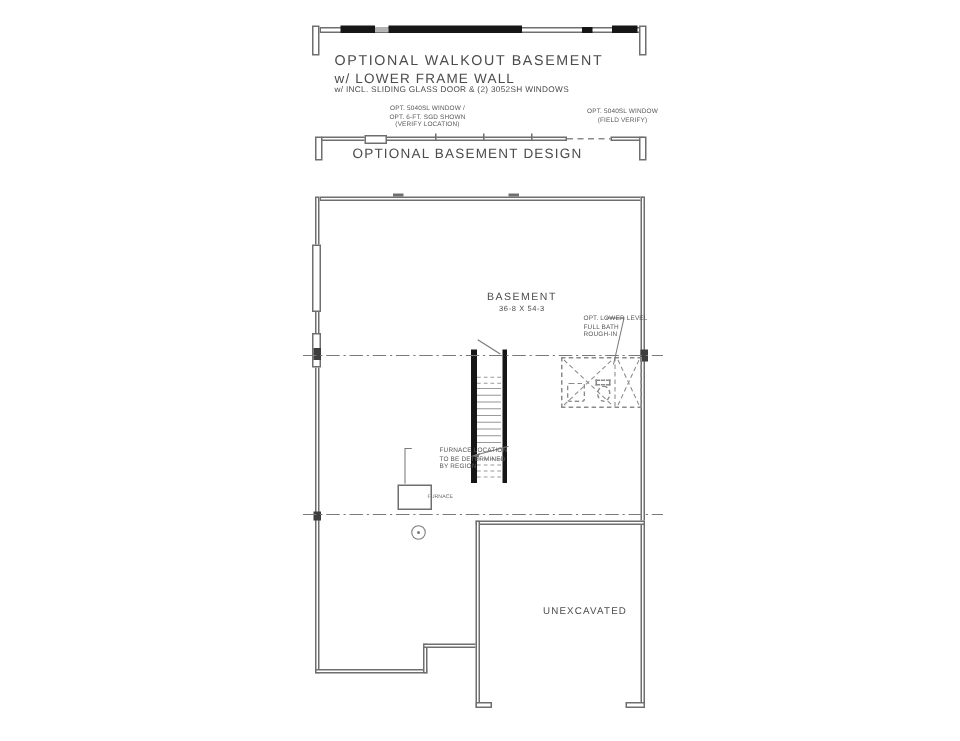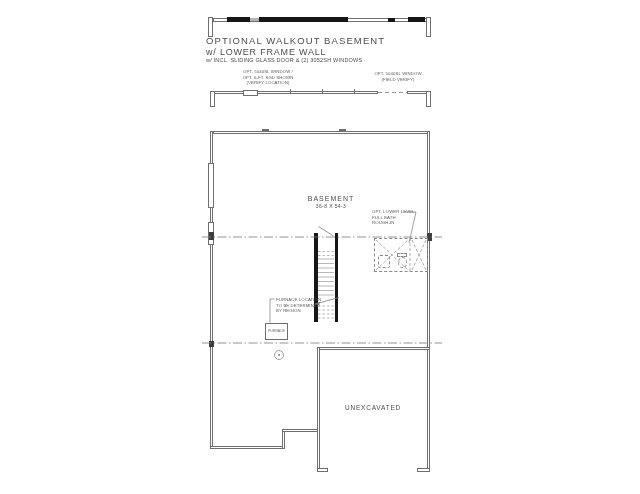--- a/index.html
+++ b/index.html
@@ -2,21 +2,21 @@
 <html><head>
 <meta charset="utf-8">
 <style>
   html,body{margin:0;padding:0;background:#fff;}
   #page{position:relative;width:640px;height:494px;background:#ffffff;overflow:hidden;
         font-family:"Liberation Sans",sans-serif;}
   .wall{position:absolute;background:#ffffff;border:1px solid #6f6f6f;box-sizing:border-box;}
   .solid{position:absolute;background:#161616;}
   .graybar{position:absolute;background:#b3b3b3;}
   .tick{position:absolute;background:#6f6f6f;}
-  .txt{position:absolute;color:#4c4c4c;white-space:nowrap;line-height:1.15;}
+  .txt{position:absolute;color:#4c4c4c;white-space:nowrap;line-height:1.15;margin-left:17px;}
   .t-main{font-size:9.5px;letter-spacing:1.1px;}
   .t-sub{font-size:9px;letter-spacing:0.8px;}
   .t-small{font-size:5.5px;letter-spacing:0.2px;}
   .t-tiny{font-size:4.3px;letter-spacing:0.1px;line-height:5.6px;color:#5a5a5a;}
   .t-room{font-size:7px;letter-spacing:1px;text-align:center;}
   .t-dims{font-size:5px;letter-spacing:0.4px;text-align:center;}
   .t-unex{font-size:6.5px;letter-spacing:0.8px;text-align:center;}
   .t-center{text-align:center;}
   svg{position:absolute;left:0;top:0;}
   .dashedbox{position:absolute;border:1px dashed #8a8a8a;box-sizing:border-box;background:transparent;}
@@ -51,20 +51,21 @@
 
   <div class="wall" style="left:210px;top:91px;width:5px;height:16px;"></div>
   <div class="wall" style="left:214px;top:91px;width:164px;height:3px;"></div>
   <div class="wall" style="left:243px;top:89.5px;width:15px;height:6px;"></div>
   <div class="tick" style="left:290px;top:89px;width:1px;height:5px;"></div>
   <div class="tick" style="left:322px;top:89px;width:1px;height:5px;"></div>
   <div class="tick" style="left:354px;top:89px;width:1px;height:5px;"></div>
   <div class="wall" style="left:407px;top:91px;width:22px;height:3px;"></div>
   <div class="wall" style="left:426px;top:91px;width:5px;height:16px;"></div>
 
+  <div class="txt t-sub" style="left:218px;top:97px;">OPTIONAL BASEMENT DESIGN</div>
 
   <div class="wall" style="left:213px;top:131px;width:216px;height:3px;"></div>
   <div class="wall" style="left:210px;top:131px;width:3px;height:318px;"></div>
   <div class="wall" style="left:427px;top:131px;width:3px;height:341px;"></div>
   <div class="wall" style="left:210px;top:446px;width:75px;height:3px;"></div>
   <div class="wall" style="left:282px;top:429px;width:3px;height:20px;"></div>
   <div class="wall" style="left:282px;top:429px;width:38px;height:3px;"></div>
 
   <div class="wall" style="left:317px;top:347px;width:113px;height:3px;"></div>
   <div class="wall" style="left:317px;top:347px;width:3px;height:125px;"></div>

